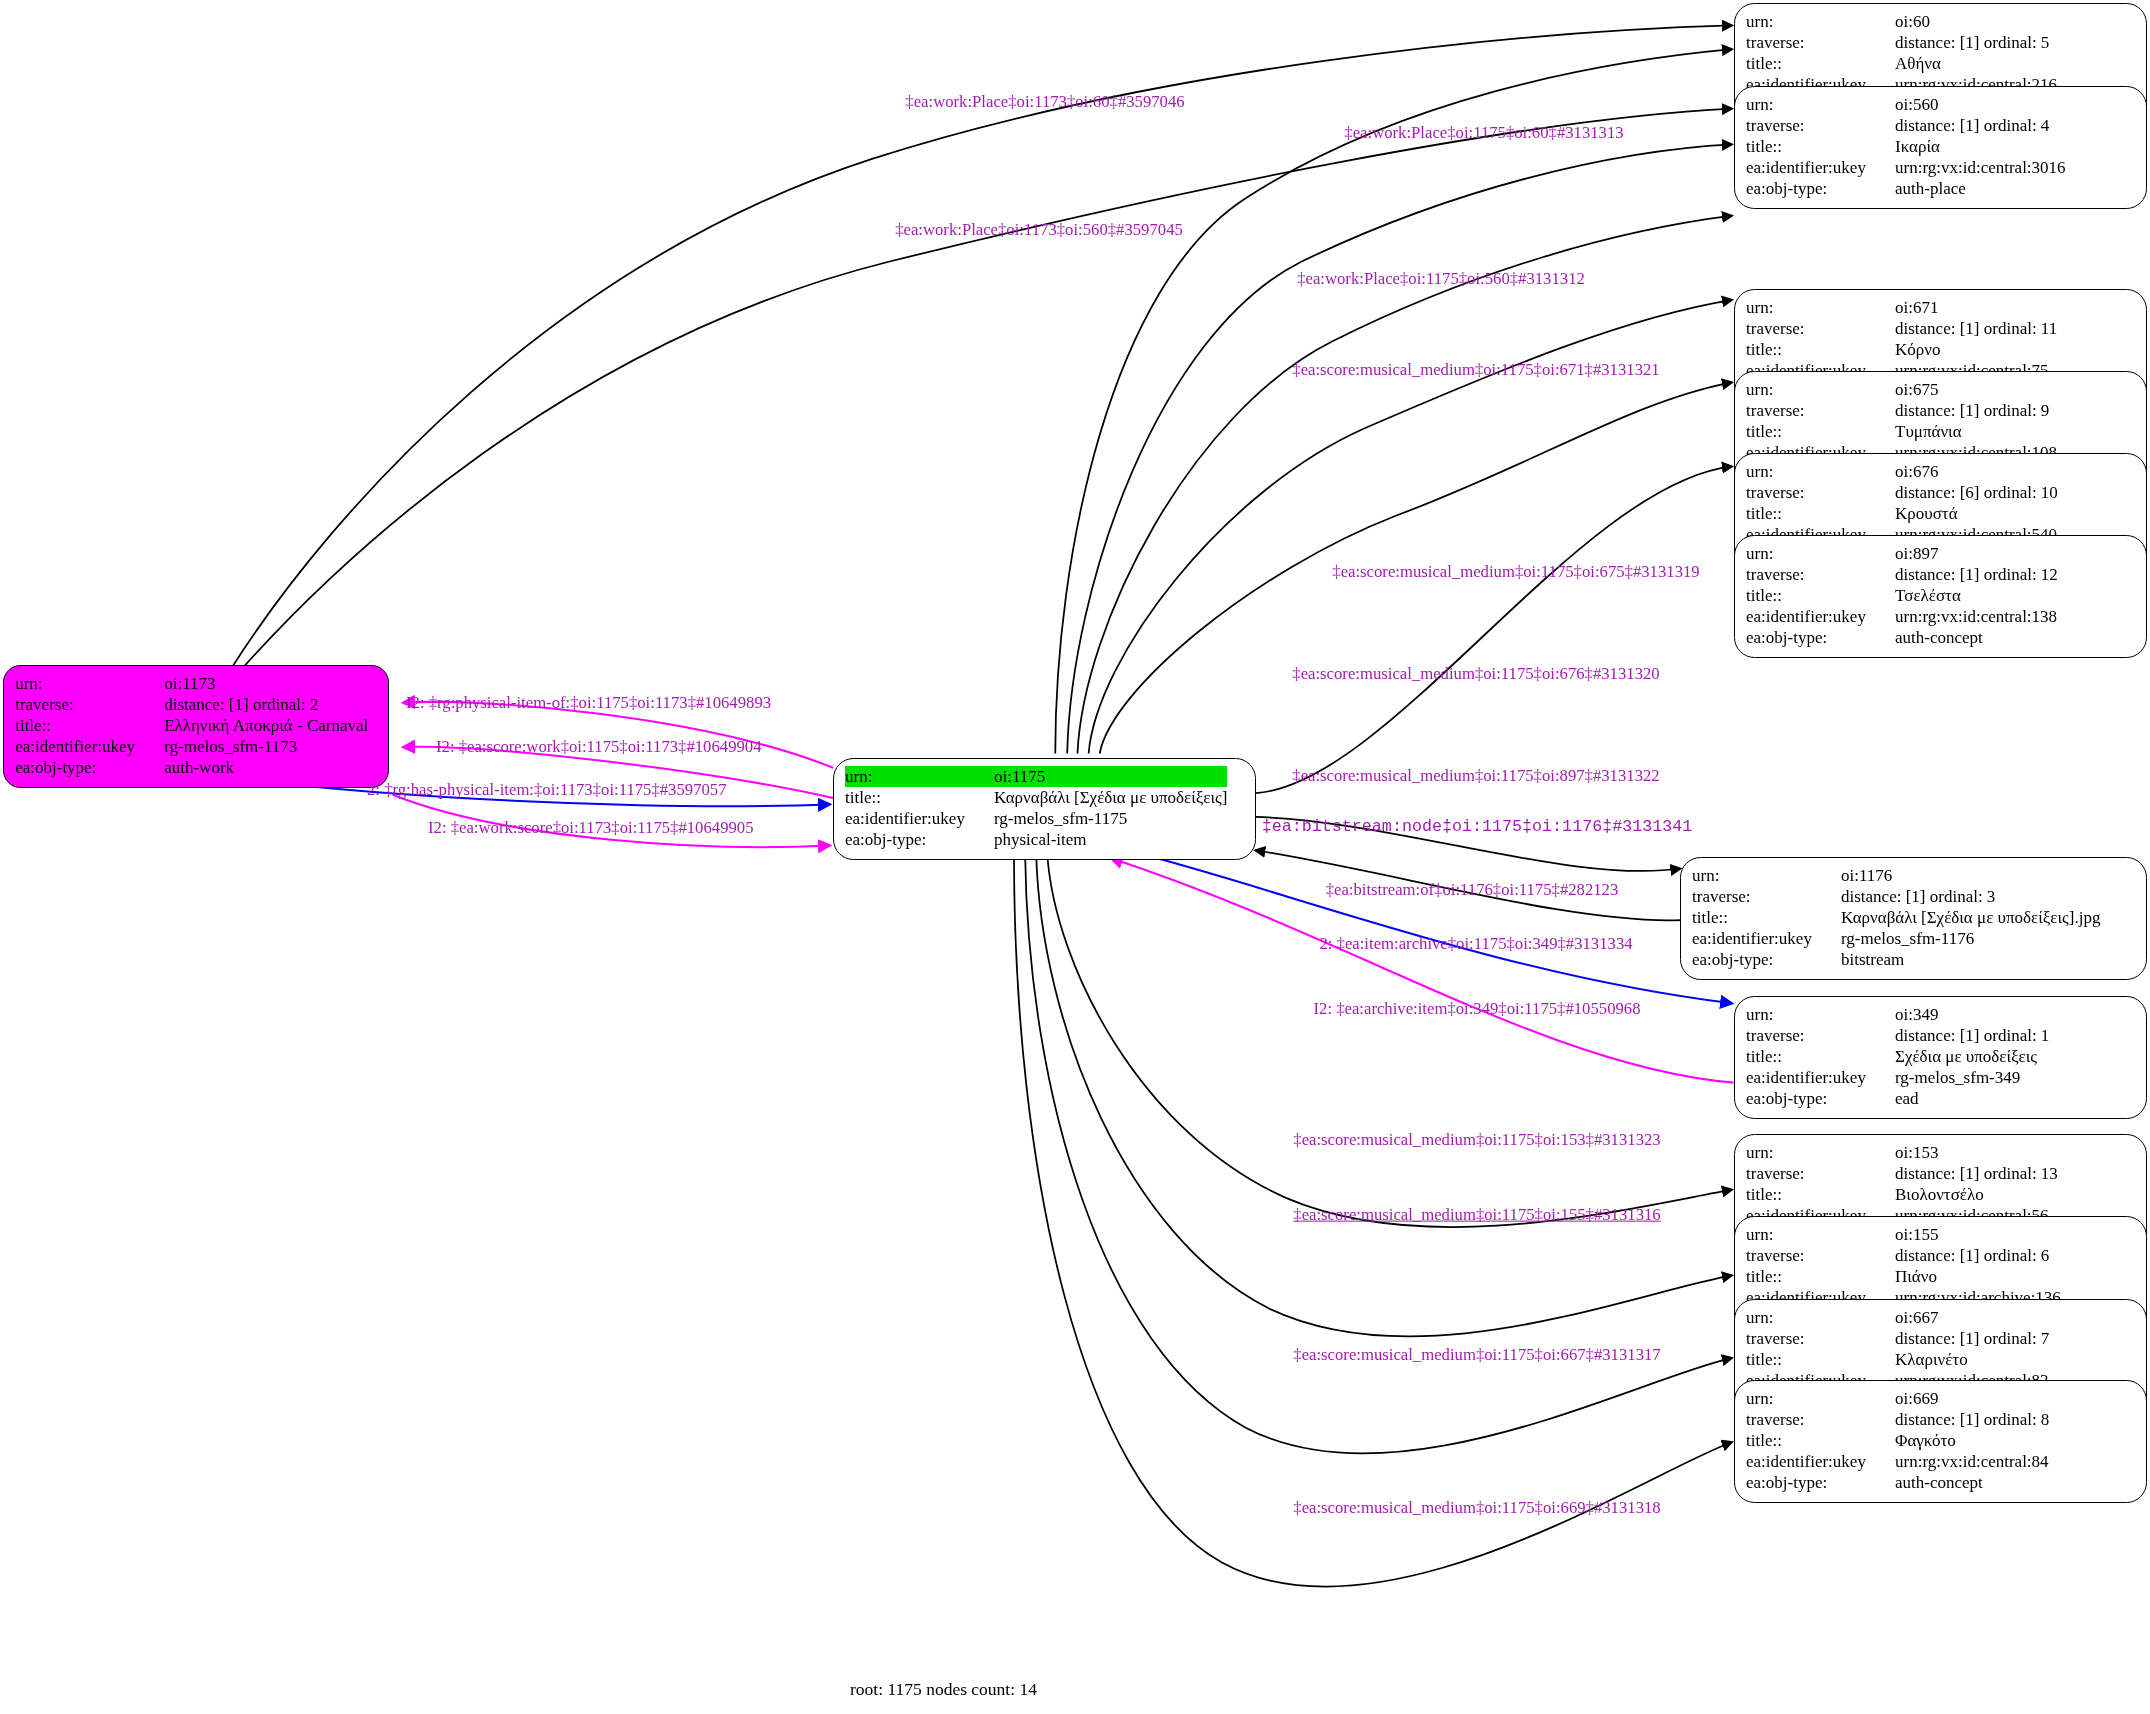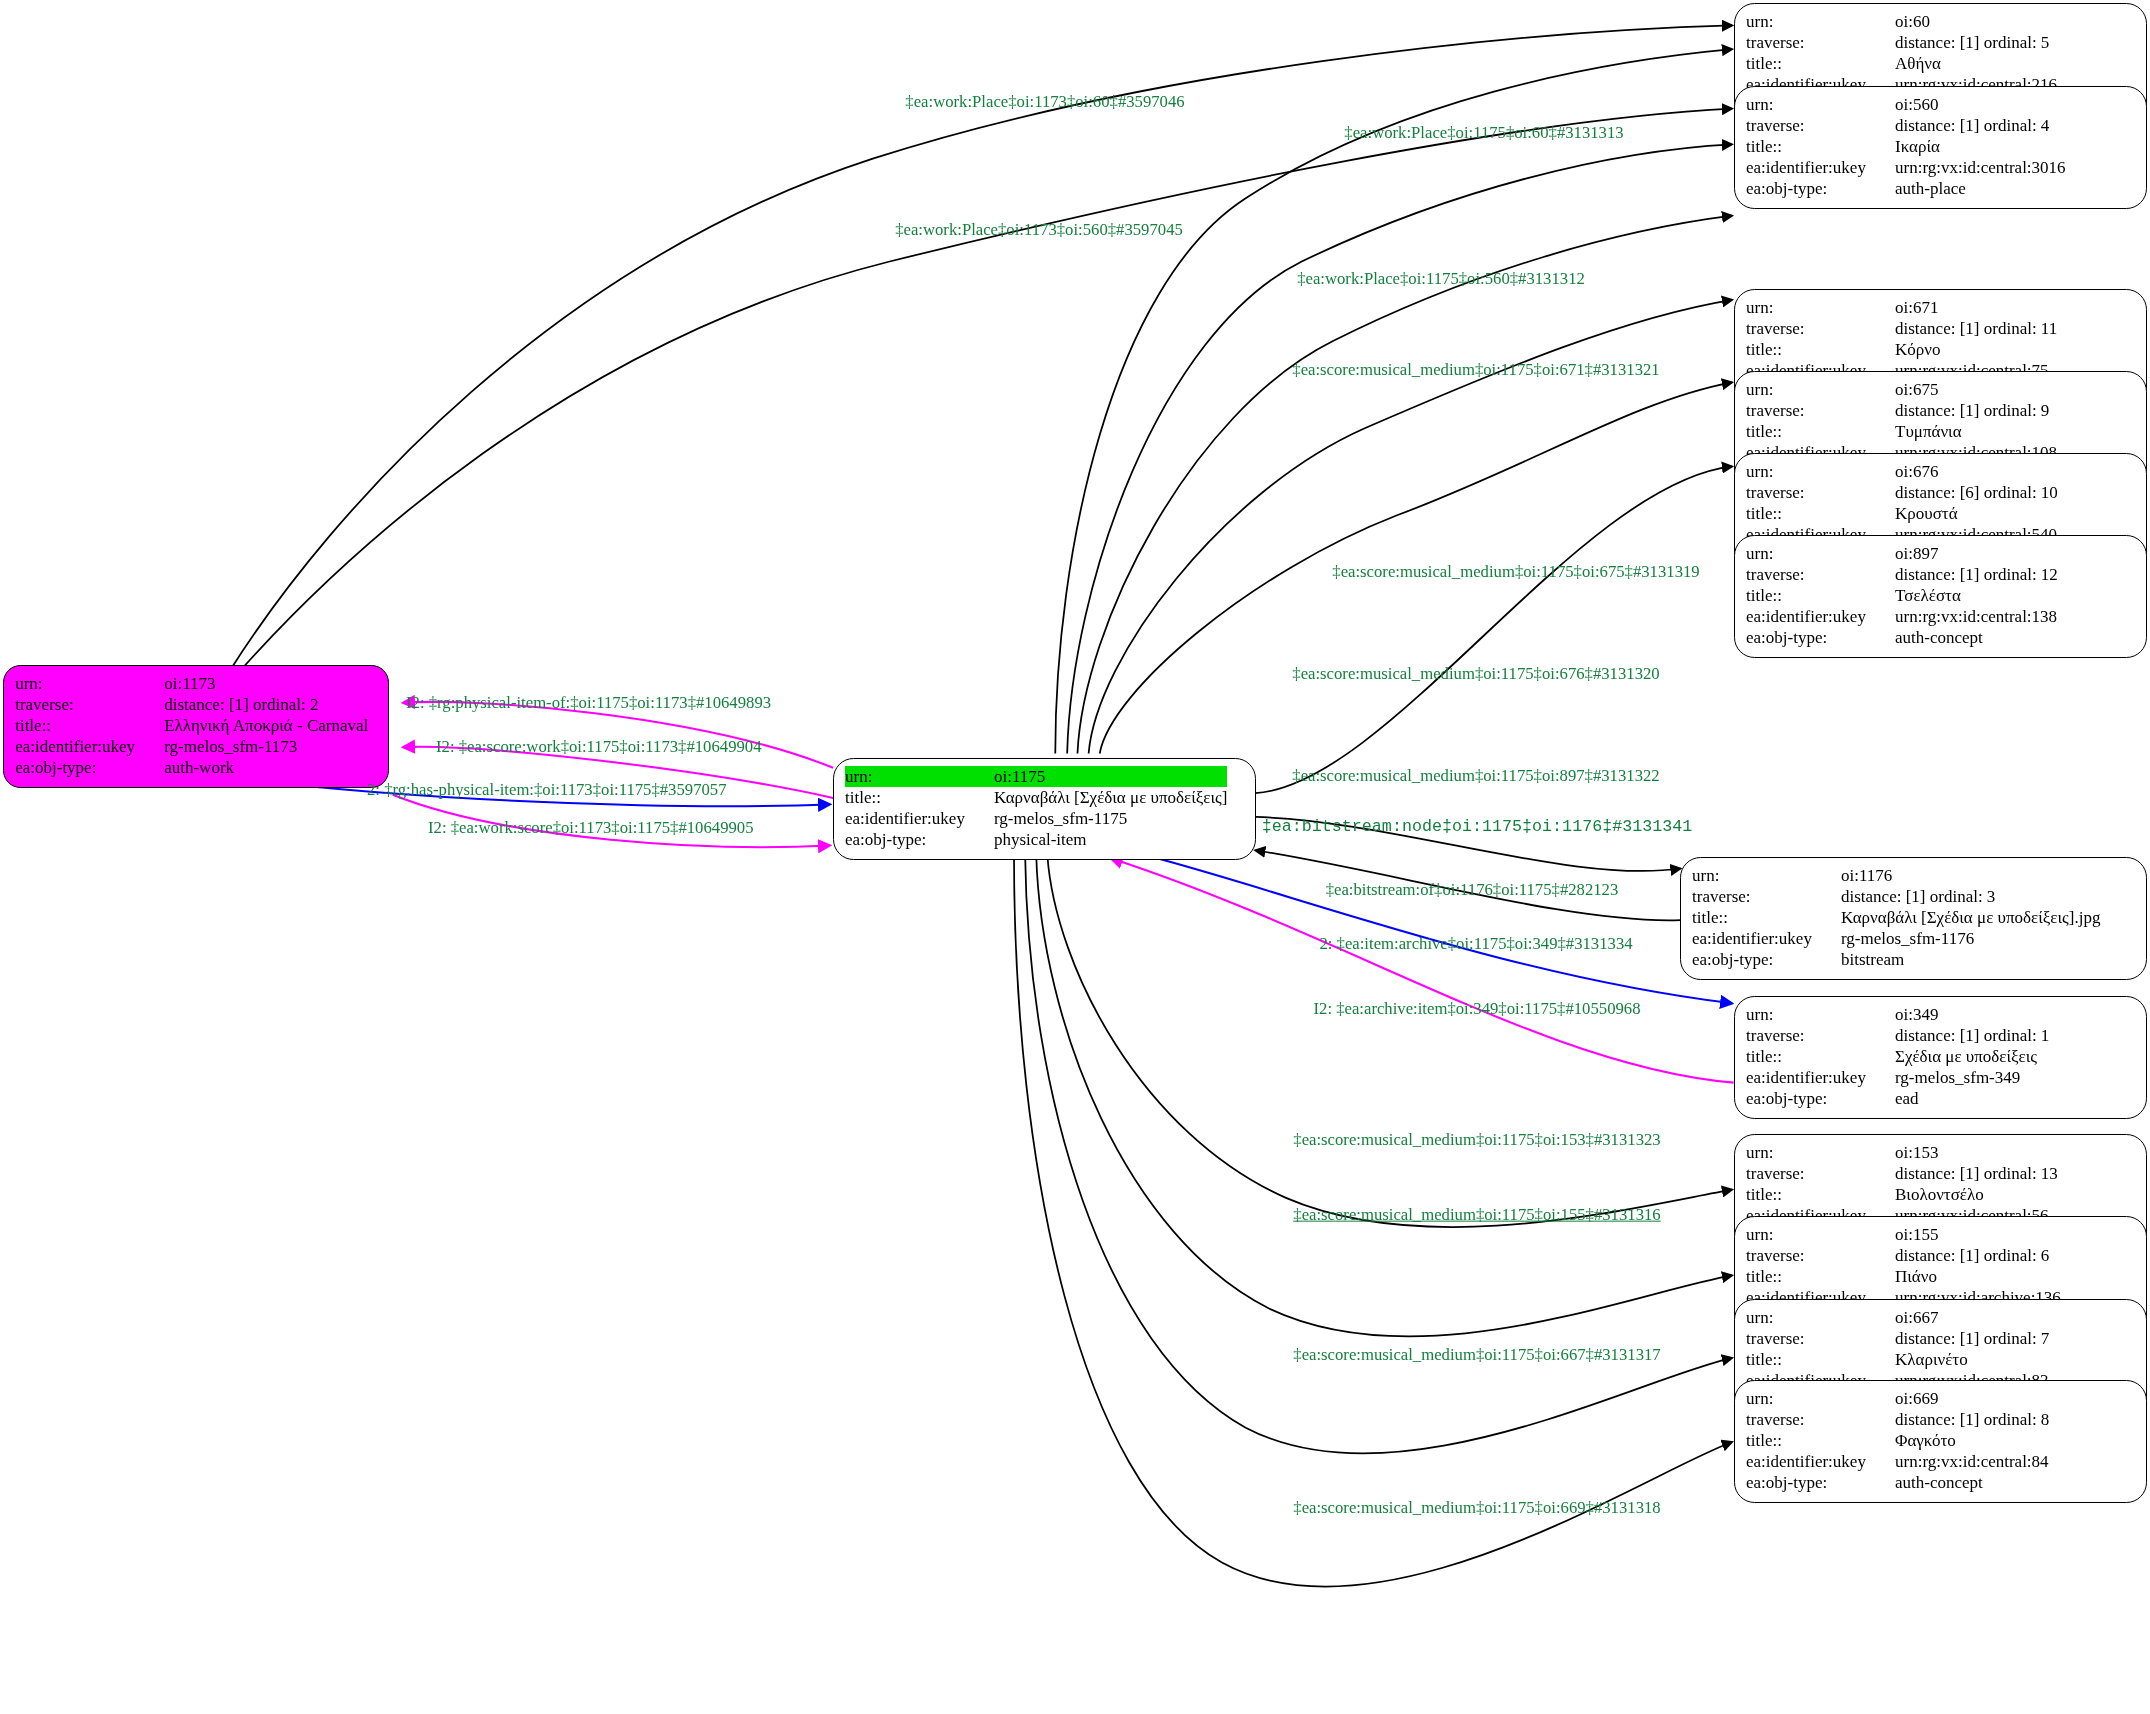--- a/index.html
+++ b/index.html
@@ -49,21 +49,21 @@
     background: #00e000;
   }
   .node tr.hl td.k { padding-right: 8px; }
   
   .node .k { min-width: 149px; }
 
   
   .elabel {
     position: absolute;
     font-size: 16.7px;
-    color: #15803d;
+    color: #a21caf;
     white-space: nowrap;
     z-index: 8;
     line-height: 1;
   }
   .elabel.ctr { transform: translate(-50%, -50%); }
 
   
   #footer-caption {
     position: absolute;
     left: 0; right: 0;
@@ -548,15 +548,16 @@
   <div class="elabel ctr" style="left:1477px; top:1508px;">‡ea:score:musical_medium‡oi:1175‡oi:669‡#3131318</div>
 
   <div class="elabel" style="left:406px; top:695px;">I2: ‡rg:physical-item-of:‡oi:1175‡oi:1173‡#10649893</div>
 
   <div class="elabel" style="left:436px; top:739px;">I2: ‡ea:score:work‡oi:1175‡oi:1173‡#10649904</div>
 
   <div class="elabel" style="left:367px; top:782px;">2: ‡rg:has-physical-item:‡oi:1173‡oi:1175‡#3597057</div>
 
   <div class="elabel" style="left:428px; top:820px;">I2: ‡ea:work:score‡oi:1173‡oi:1175‡#10649905</div>
 
+  <div id="footer-caption">root: 1175 nodes count: 14</div>
 
 </div>
 
 
 </body></html>

